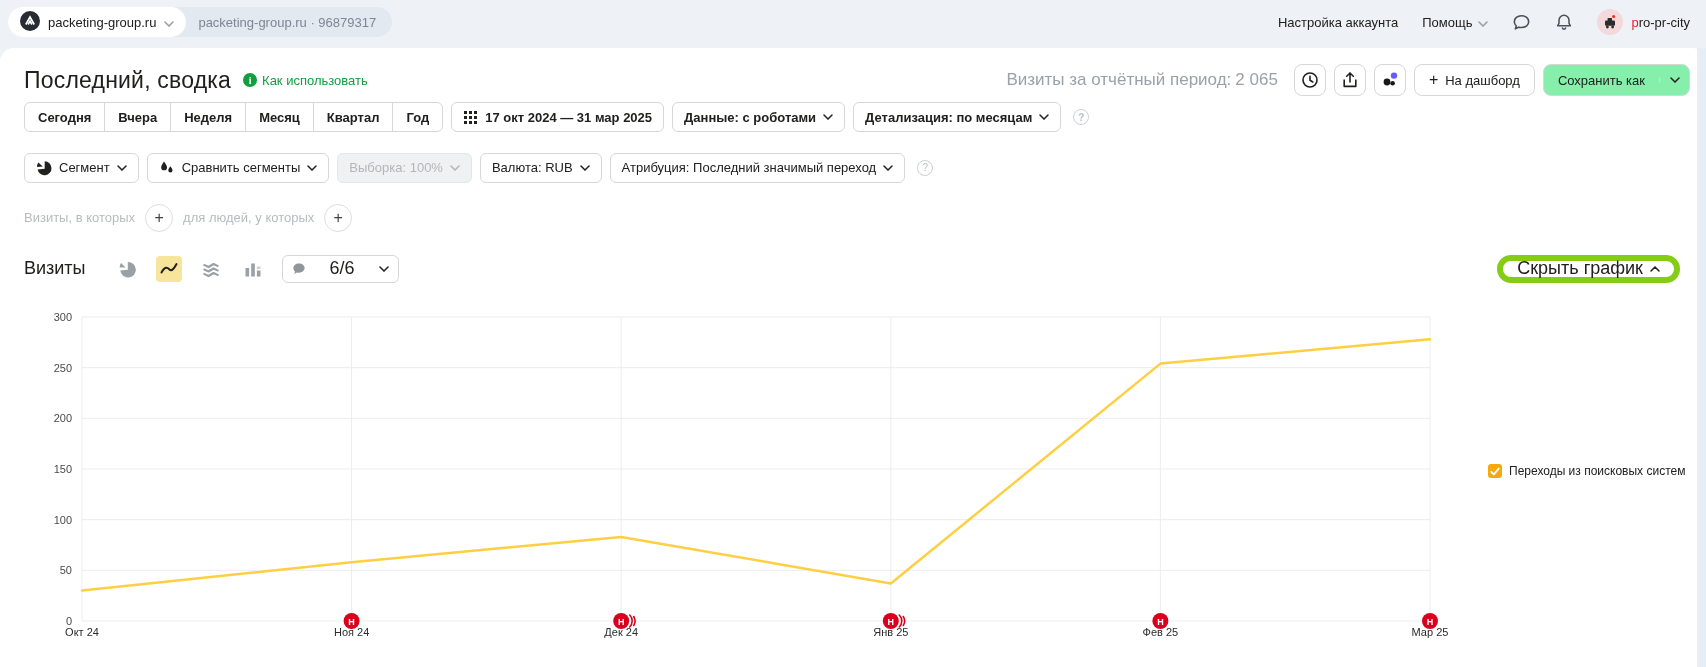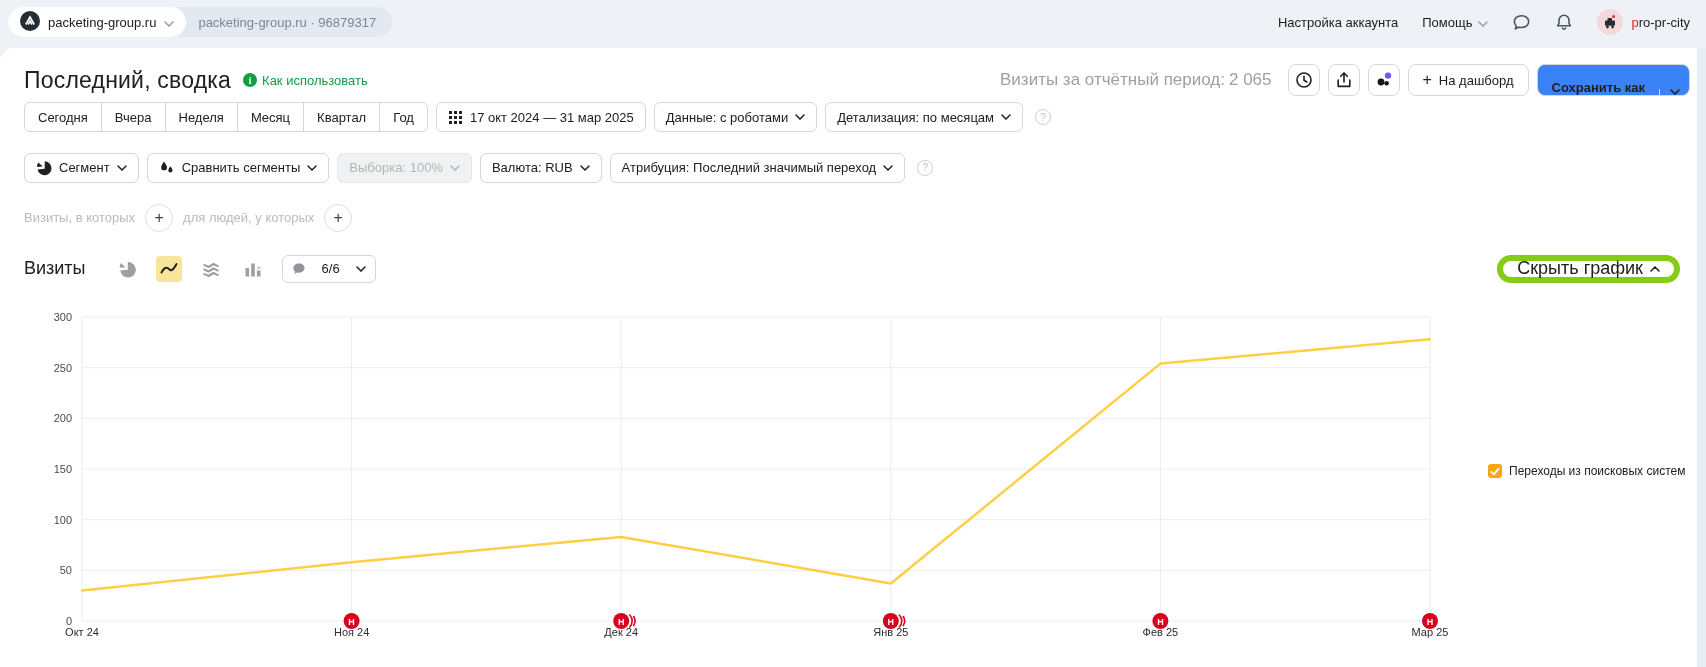--- a/index.html
+++ b/index.html
@@ -24,47 +24,47 @@
   
   #title-row { position:absolute; left:24px; right:16px; top:12px; height:40px; display:flex; align-items:center; justify-content:space-between; }
   .title-left { display:flex; align-items:center; gap:12px; }
   h1 { font-size:23px; font-weight:400; letter-spacing:.2px; }
   .howto { display:flex; align-items:center; gap:5px; font-size:13px; color:#109e3f; cursor:pointer; }
   .info-badge { width:14px; height:14px; border-radius:50%; background:#109e3f; color:#fff; font-size:10px; font-weight:bold; display:flex; align-items:center; justify-content:center; font-family:"Liberation Serif", serif; }
   .title-right { display:flex; align-items:center; gap:8px; }
   .period-text { font-size:17px; color:#9aa1a8; margin-right:8px; display:flex; gap:4px; }
   .icon-btn { width:32px; height:32px; border:1px solid #d5d7d9; border-radius:8px; background:#fff; display:flex; align-items:center; justify-content:center; cursor:pointer; position:relative; }
   .btn32 { height:32px; border:1px solid #d5d7d9; border-radius:8px; background:#fff; display:flex; align-items:center; gap:7px; padding:0 14px; font-size:13px; cursor:pointer; }
-  .split-btn { height:32px; border:1px solid #d5d7d9; border-radius:8px; background:#3b82f6; display:flex; align-items:flex-end; cursor:pointer;font-weight:bold; }
+  .split-btn { height:32px; border:1px solid #d5d7d9; border-radius:8px; background:#86efac; display:flex; align-items:center; cursor:pointer; }
   .split-main { display:flex; align-items:center; padding:0 14px; font-size:13px; }
   .split-chev { width:30px; border-left:1px solid #d5d7d9; display:flex; align-items:center; justify-content:center; }
 
   
   .row { position:absolute; left:24px; display:flex; align-items:center; }
-  #filter-row-1 { top:60px; height:18px; gap:8px; }
+  #filter-row-1 { top:60px; height:18px; gap:8px;font-weight:bold; }
   #filter-row-2 { top:104px; height:31px; gap:8px;text-align:right; }
   .seg { display:inline-flex; height:30px; border:1px solid #d5d7d9; border-radius:6px; overflow:hidden; background:#fff; }
   .seg-item { padding:0 13px; display:flex; align-items:center; font-size:13px; border-right:1px solid #d5d7d9; cursor:pointer; white-space:nowrap; }
   .seg-item:last-child { border-right:none; }
   .btn { height:30px; border:1px solid #d5d7d9; border-radius:6px; background:#fff; display:inline-flex; align-items:center; gap:7px; padding:0 11px; font-size:13px; cursor:pointer; white-space:nowrap; }
   .btn.disabled { background:#f0f1f2; border-color:#e4e6e8; color:#b3b6b9; cursor:default; }
   .help-circle { width:16px; height:16px; border:1.5px solid #ccd0d4; border-radius:50%; color:#b9bec3; font-size:10px; display:flex; align-items:center; justify-content:center; margin-left:4px; cursor:pointer; }
   .chev { flex:none; }
 
   
   #segment-row { top:155px; height:29px; gap:10px; font-size:13px; color:#b7bbbf; }
   .plus-btn { width:28px; height:28px; border:1px solid #dcdee0; border-radius:50%; background:#fff; display:flex; align-items:center; justify-content:center; font-size:16px; color:#3d4043; cursor:pointer; }
 
   
   #metric-row { top:204px; height:33px; left:24px; right:26px; }
   .metric-title { font-size:18px; font-weight:500; margin-right:28px; }
   .chart-type-icons { display:flex; align-items:center; gap:16px; }
   .ct-icon { width:26px; height:26px; display:flex; align-items:center; justify-content:center; border-radius:4px; cursor:pointer; }
   .ct-icon.selected { background:#f7e59b; }
-  .series-btn { height:28px; border:1px solid #d5d7d9; border-radius:6px; background:#fff; display:inline-flex; align-items:center; gap:16px; padding:0 9px; font-size:13px; margin-left:16px; cursor:pointer; }
+  .series-btn { height:28px; border:1px solid #d5d7d9; border-radius:6px; background:#fff; display:inline-flex; align-items:center; gap:24px; padding:0 9px; font-size:18px; margin-left:16px; cursor:pointer; }
   .hide-chart { margin-left:auto; height:28px; border:6px solid #84cc16; border-radius:14px; background:#fff; display:inline-flex; align-items:center; gap:7px; padding:0 14px; font-size:18px; cursor:pointer; }
 
   
   #chart-wrap { position:absolute; left:0; right:0; top:252px; height:360px; }
   #chart-svg { position:absolute; left:0; top:0; }
   #legend { position:absolute; left:1488px; top:164px; display:flex; align-items:center; gap:7px; }
   .legend-checkbox { width:14px; height:14px; border-radius:3px; display:flex; align-items:center; justify-content:center; cursor:pointer; }
   .legend-label { font-size:12px; white-space:nowrap; }
 </style>
 </head>

